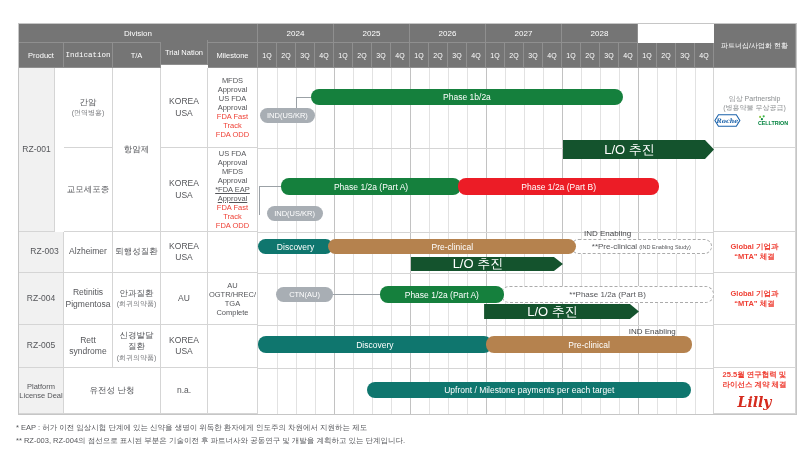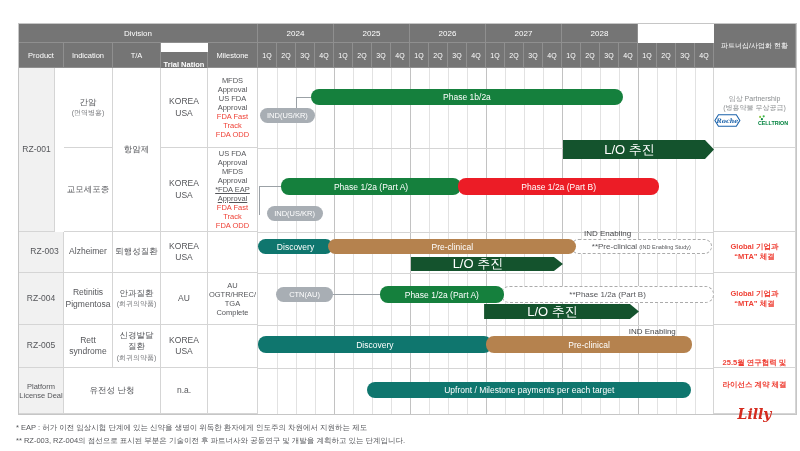--- a/index.html
+++ b/index.html
@@ -57,23 +57,23 @@
       </svg>
     </div>
   <div class="hcell" style="left: 0px; top: 0px; width: 239px; height: 19px;">Division</div>
       <div class="hcell" style="left: 239px; top: 0px; width: 76px; height: 19px;">2024</div>
       <div class="hcell" style="left: 315px; top: 0px; width: 76px; height: 19px;">2025</div>
       <div class="hcell" style="left: 391px; top: 0px; width: 76px; height: 19px;">2026</div>
       <div class="hcell" style="left: 467px; top: 0px; width: 76px; height: 19px;">2027</div>
       <div class="hcell" style="left: 543px; top: 0px; width: 76px; height: 19px;">2028</div>
       <div class="hcell ph" style="left: 695px; top: 0px; width: 82px; height: 44px;">파트너십/사업화 현황</div>
       <div class="hcell colh" style="left: 0px; top: 19px; width: 45px; height: 25px;">Product</div>
-      <div class="hcell colh" style="left: 45px; top: 19px; width: 49px; height: 25px;">Indication</div>
+      <div class="hcell colh" style="left: 45px; top: 19px; width: 49px; height: 25px; font-family: Liberation Mono, monospace;">Indication</div>
       <div class="hcell colh" style="left: 94px; top: 19px; width: 48px; height: 25px;">T/A</div>
-      <div class="hcell colh" style="left: 142px; top: 28px; width: 47px; height: 25px; font-weight: bold;">Trial Nation</div>
+      <div class="hcell colh" style="left: 142px; top: 16px; width: 47px; height: 25px;">Trial Nation</div>
       <div class="hcell colh" style="left: 189px; top: 19px; width: 50px; height: 25px;">Milestone</div>
       <div class="hcell q" style="left: 239px; top: 19px; width: 19px; height: 25px;">1Q</div>
       <div class="hcell q" style="left: 258px; top: 19px; width: 19px; height: 25px;">2Q</div>
       <div class="hcell q" style="left: 277px; top: 19px; width: 19px; height: 25px;">3Q</div>
       <div class="hcell q" style="left: 296px; top: 19px; width: 19px; height: 25px;">4Q</div>
       <div class="hcell q" style="left: 315px; top: 19px; width: 19px; height: 25px;">1Q</div>
       <div class="hcell q" style="left: 334px; top: 19px; width: 19px; height: 25px;">2Q</div>
       <div class="hcell q" style="left: 353px; top: 19px; width: 19px; height: 25px;">3Q</div>
       <div class="hcell q" style="left: 372px; top: 19px; width: 19px; height: 25px;">4Q</div>
       <div class="hcell q" style="left: 391px; top: 19px; width: 19px; height: 25px;">1Q</div>
@@ -202,21 +202,21 @@
       <div class="cell" style="left: 695px; top: 124px; width: 82px; height: 84px;"></div>
       <div class="cell" style="left: 695px; top: 208px; width: 82px; height: 41px;">
         <span class="line pred">Global 기업과</span>
         <span class="line pred">“MTA” 체결</span>
       </div>
       <div class="cell" style="left: 695px; top: 249px; width: 82px; height: 52px;">
         <span class="line pred">Global 기업과</span>
         <span class="line pred">“MTA” 체결</span>
       </div>
       <div class="cell" style="left: 695px; top: 301px; width: 82px; height: 43px;"></div>
-      <div class="cell" style="left: 695px; top: 344px; width: 82px; height: 46px; gap: 12px;">
+      <div class="cell" style="left: 695px; top: 344px; width: 82px; height: 46px;">
         <span class="line pred">25.5월 연구협력 및</span>
         <span class="line pred">라이선스 계약 체결</span>
         <span class="line lilly">Lilly</span>
       </div>
       <div id="tlc" style="left: 239px; top: 44px; width: 456px; height: 346px;">
         <div class="vline" style="left: 19px;"></div>
         <div class="vline" style="left: 38px;"></div>
         <div class="vline" style="left: 57px;"></div>
         <div class="vline year" style="left: 76px;"></div>
         <div class="vline" style="left: 95px;"></div>

